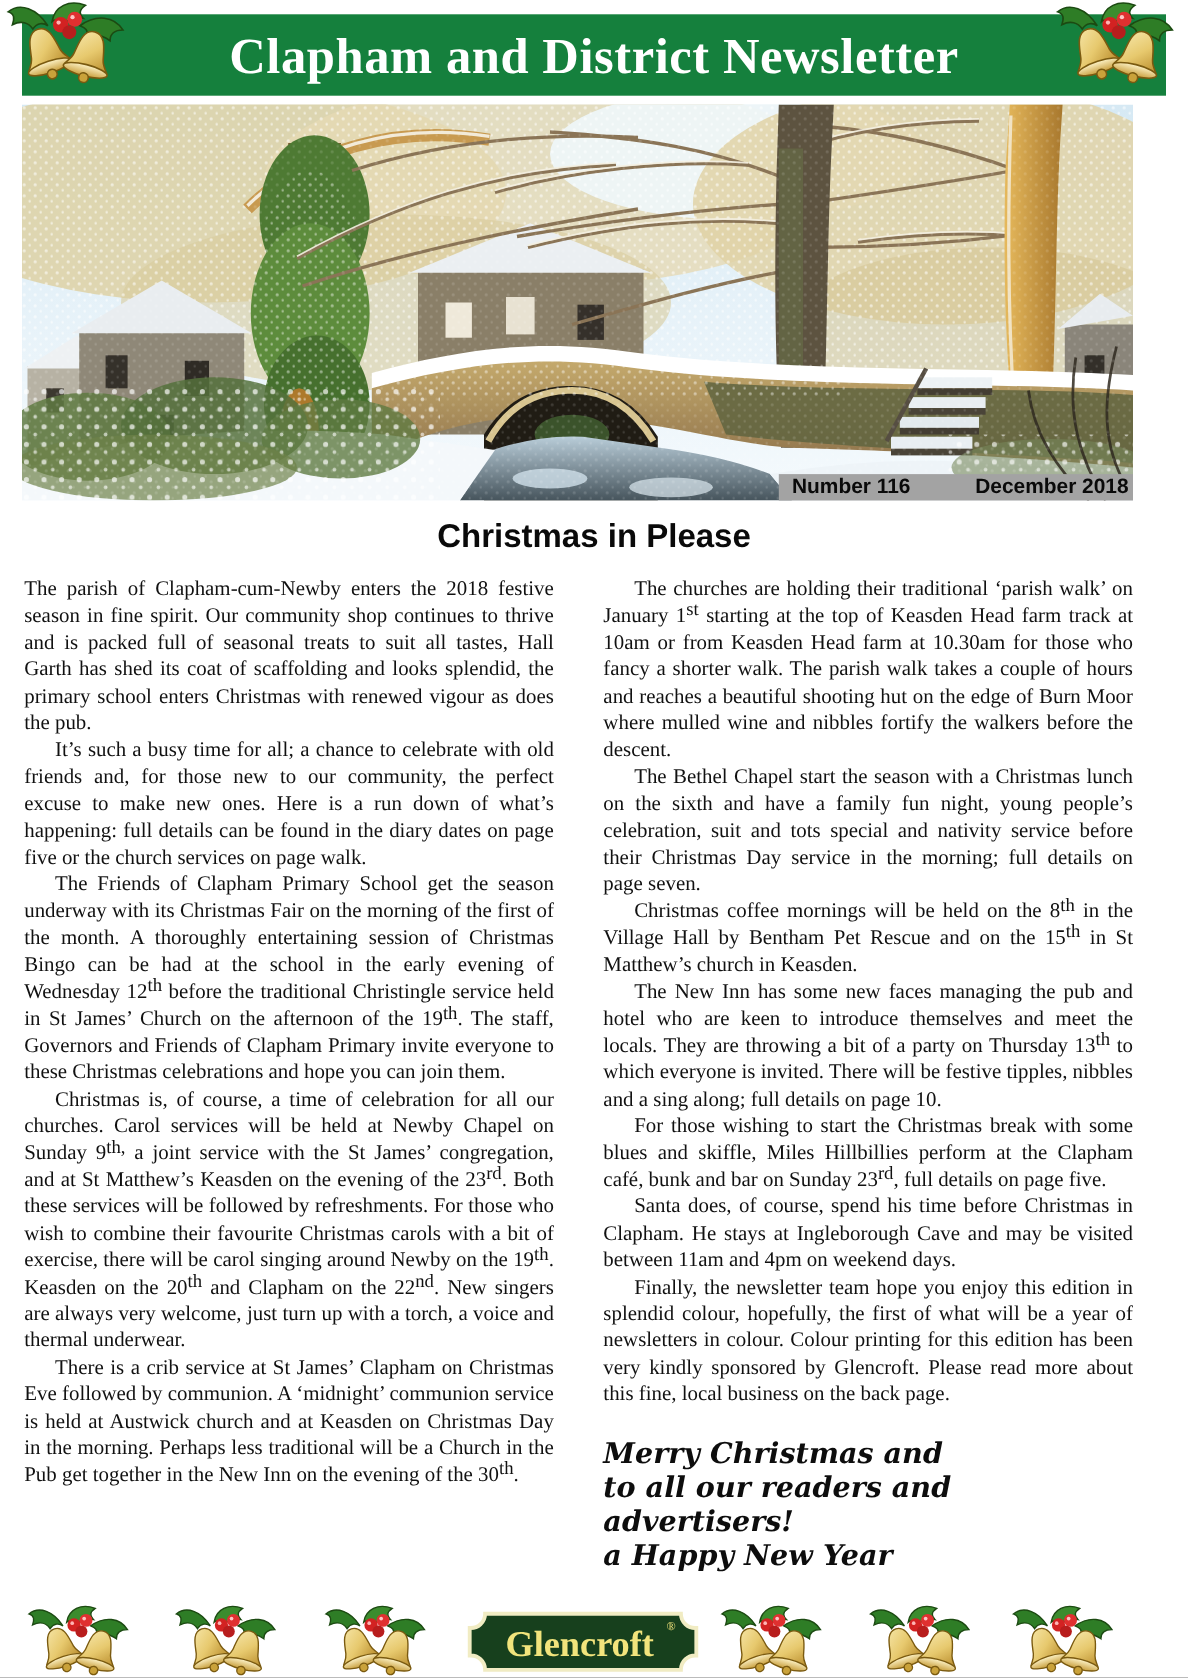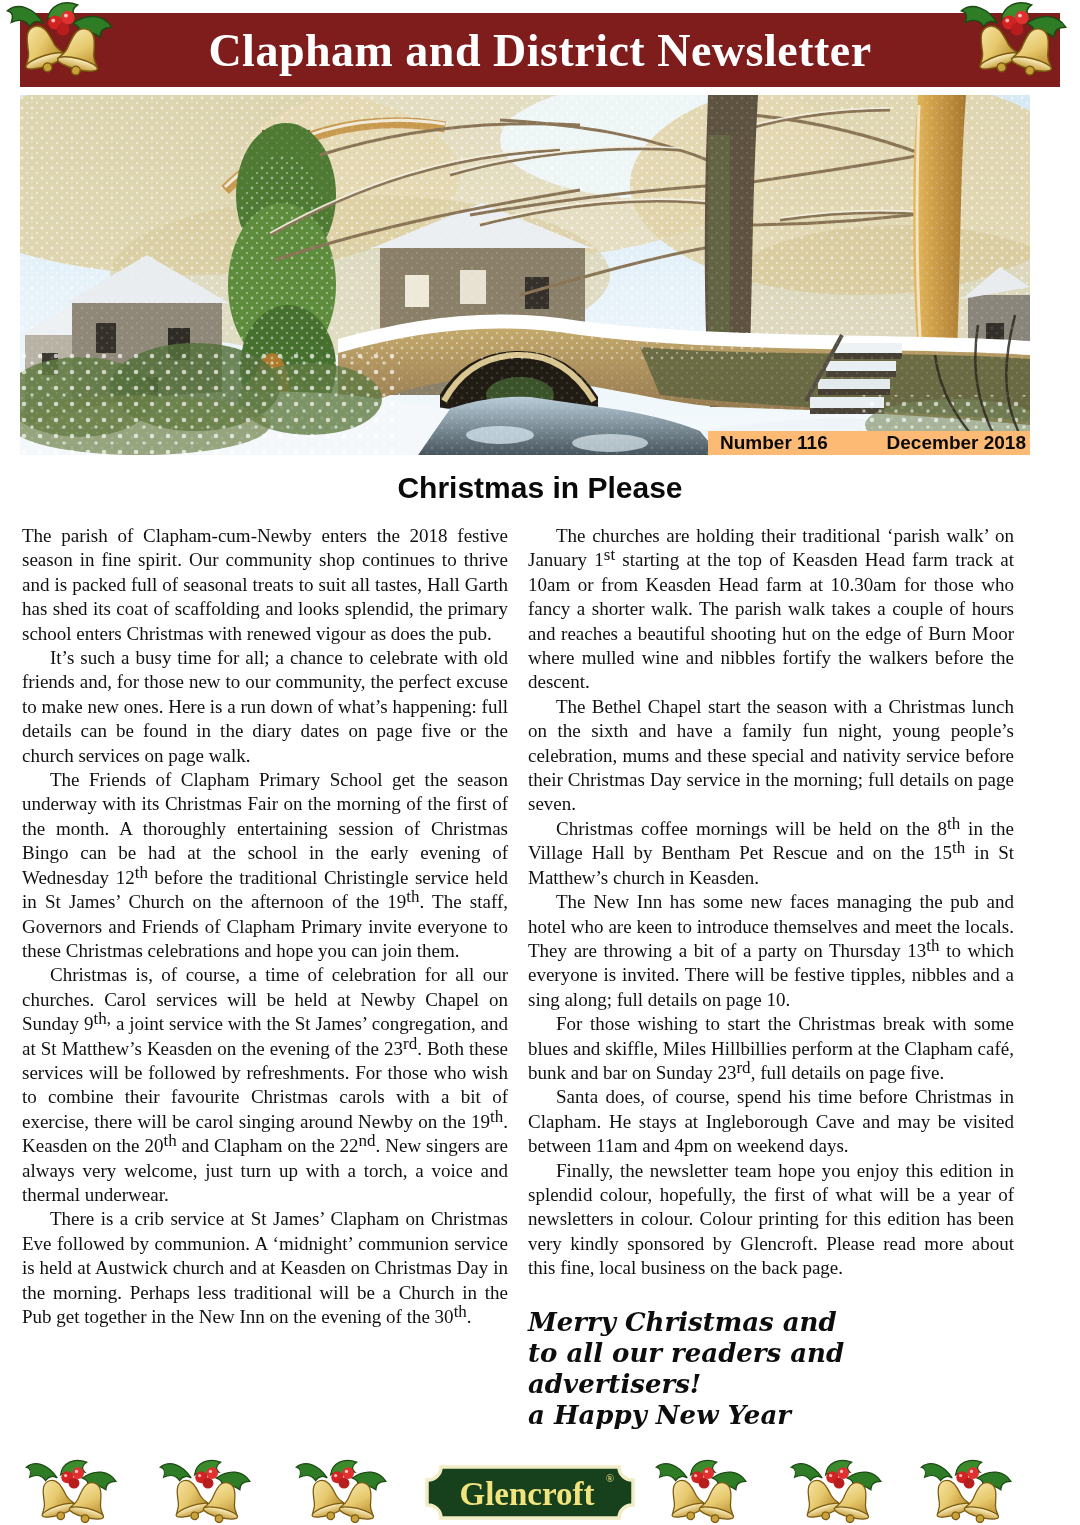--- a/index.html
+++ b/index.html
@@ -4,46 +4,46 @@
 <style>
   html,body { margin:0; padding:0; background:#888; }
   .page {
     position:relative; width:1080px; height:1525px; margin:0 auto;
     background:#ffffff; overflow:hidden;
     font-family:"Liberation Serif", serif; color:#111;
   }
   
   .banner {
     position:absolute; left:20px; top:13px; width:1040px; height:74px;
-    background:#7f1d1d;
+    background:#15803d;
   }
   .banner-title {
     position:absolute; left:0; top:0; width:100%; height:74px;
     line-height:76px; text-align:center;
     font-family:"Liberation Serif", serif; font-weight:bold; font-size:46px;
     color:#ffffff; letter-spacing:.5px; white-space:nowrap;
   }
   .bells { position:absolute; width:122px; height:78px; }
   .bells-tl { left:2px; top:0; }
   .bells-tr { left:956px; top:0; }
   
   .photo { position:absolute; left:20px; top:95px; width:1010px; height:360px; }
   .photo svg { display:block; width:100%; height:100%; }
   .photo-caption {
     position:absolute; right:0; bottom:0; width:322px; height:24px;
-    background:#fdba74; display:flex; justify-content:space-between; align-items:center;
+    background:#a3a3a3; display:flex; justify-content:space-between; align-items:center;
     padding:0 4px 0 12px; box-sizing:border-box;
     font-family:"Liberation Sans", sans-serif; font-weight:bold; font-size:19px; color:#0a0a0a;
   }
   
   .headline {
     position:absolute; left:0; top:471px; width:100%; text-align:center;
     font-family:"Liberation Sans", sans-serif; font-weight:bold; font-size:30px; color:#0a0a0a;
   }
-  .columns { position:absolute; left:22px; top:524px; width:1008px; display:flex; gap:20px; }
+  .columns { position:absolute; left:22px; top:524px; width:1008px; display:flex; gap:45px; }
   .column { width:486px; font-size:19px; line-height:24.4px; text-align:justify; }
   .column p { margin:0; text-indent:28px; }
   .column p.no-indent { text-indent:0; }
   .column sup { font-size:17px; line-height:0; vertical-align:6px; }
   .greeting {
     margin-top:26px; text-align:left;
     font-family:"DejaVu Serif", serif; font-style:italic; font-weight:600;
     font-size:26px; line-height:31px; color:#0d0d0d;
   }
   
@@ -271,21 +271,21 @@
           <p class="no-indent">The parish of Clapham-cum-Newby enters the 2018 festive season in fine spirit.  Our community shop continues to thrive and is packed full of seasonal treats to suit all tastes, Hall Garth has shed its coat of scaffolding and looks splendid,  the primary school enters Christmas with renewed vigour as does the pub.</p>
           <p>It’s such a busy time for all; a chance to celebrate with old friends and, for those new to our community, the perfect excuse to make new ones.  Here is a run down of what’s happening: full details can be found in the diary dates on page five or the church services on page walk.</p>
           <p>The Friends of Clapham Primary School get the season underway with its Christmas Fair on the morning of the first of the month.   A thoroughly entertaining session of Christmas Bingo can be had at the school in the early evening of Wednesday 12<sup>th</sup> before the traditional Christingle service held in St James’ Church on the afternoon of the 19<sup>th</sup>.  The staff, Governors and Friends of Clapham Primary invite everyone to these Christmas celebrations and hope you can join them.</p>
           <p>Christmas is, of course, a time of celebration for all our churches.  Carol services will be held at Newby Chapel on Sunday 9<sup>th,</sup> a joint service with the St James’ congregation, and at St Matthew’s Keasden on the evening of the 23<sup>rd</sup>.  Both these services will be followed by refreshments.  For those who wish to combine their favourite Christmas carols with a bit of exercise, there will be carol singing around Newby on the 19<sup>th</sup>. Keasden on the 20<sup>th</sup> and Clapham on the 22<sup>nd</sup>.  New singers are always very welcome, just turn up with a torch, a voice and thermal underwear.</p>
           <p>There is a crib service at St James’ Clapham on Christmas Eve followed by communion.  A ‘midnight’ communion service is held at Austwick church and at Keasden on Christmas Day in the morning.  Perhaps less traditional will be a Church in the Pub get together in the New Inn on the evening of the 30<sup>th</sup>.</p>
         </div>
     </div>
     <div class="column">
       <div>
           <p>The churches are holding their traditional ‘parish walk’ on January 1<sup>st</sup> starting at the top of Keasden Head farm track at 10am or from Keasden Head farm at 10.30am for those who fancy a shorter walk.  The parish walk takes a couple of hours and reaches a beautiful shooting hut on the edge of Burn Moor where mulled wine and nibbles fortify the walkers before the descent.</p>
-          <p>The Bethel Chapel start the season with a Christmas lunch on the sixth and have a family fun night, young people’s celebration, mums and these special and nativity service before their Christmas Day service in the morning; full details on page seven.</p>
+          <p>The Bethel Chapel start the season with a Christmas lunch on the sixth and have a family fun night, young people’s celebration, suit and tots special and nativity service before their Christmas Day service in the morning; full details on page seven.</p>
           <p>Christmas coffee mornings will be held on the 8<sup>th</sup> in the Village Hall by Bentham Pet Rescue and on the 15<sup>th</sup> in St Matthew’s church in Keasden.</p>
           <p>The New Inn has some new faces managing the pub and hotel who are keen to introduce themselves and meet the locals.  They are throwing a bit of a party on Thursday 13<sup>th</sup> to which everyone is invited.  There will be festive tipples, nibbles and a sing along; full details on page 10.</p>
           <p>For those wishing to start the Christmas break with some blues and skiffle, Miles Hillbillies perform at the Clapham café, bunk and bar on Sunday 23<sup>rd</sup>, full details on page five.</p>
           <p>Santa does, of course, spend his time before Christmas in Clapham.  He stays at Ingleborough Cave and may be visited between 11am and 4pm on weekend days.</p>
           <p>Finally, the newsletter team hope you enjoy this edition in splendid colour, hopefully, the first of what will be a year of newsletters in colour.   Colour printing for this edition has been very kindly sponsored by Glencroft.  Please read more about this fine, local business on the back page.</p>
         </div>
       <div class="greeting">
         <div>Merry Christmas and</div>
         <div>to all our readers and advertisers!</div>
         <div>a Happy New Year</div>

